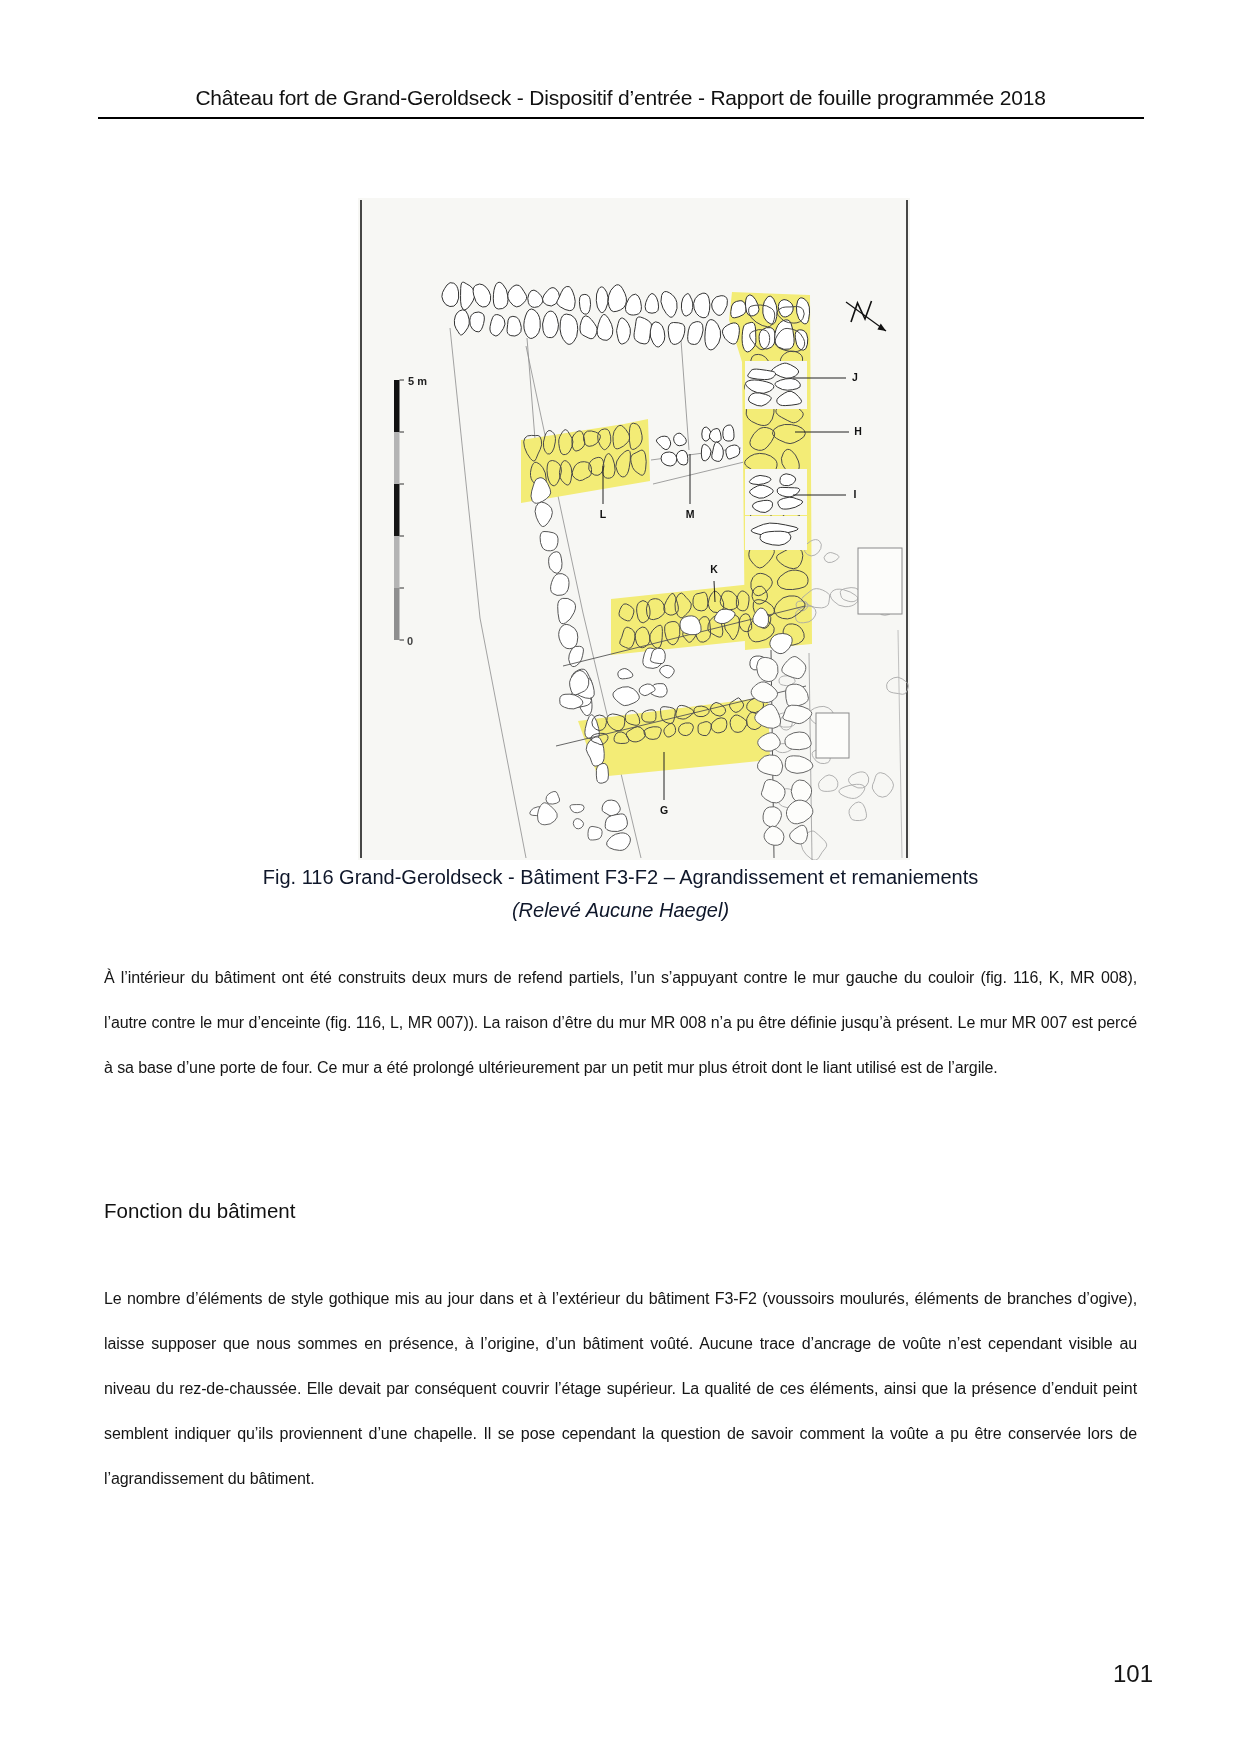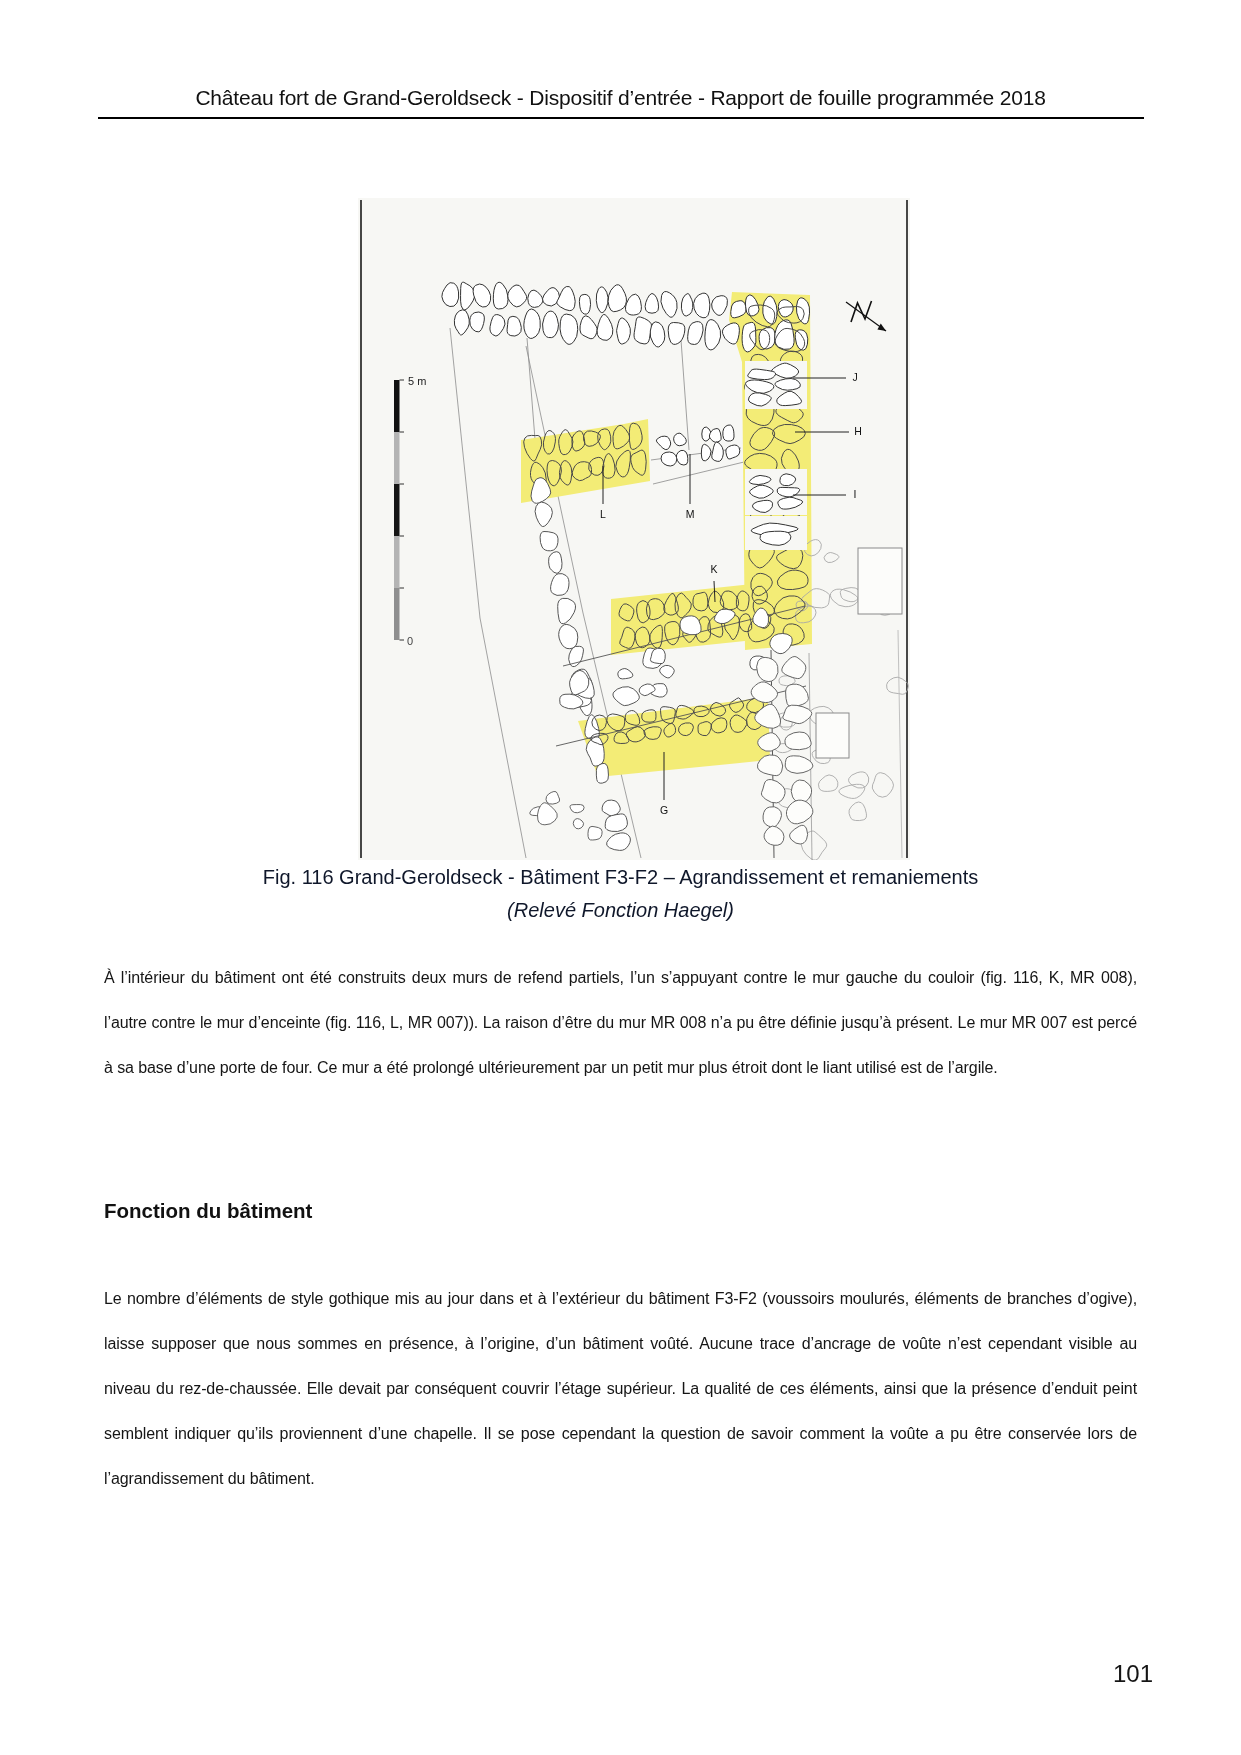--- a/index.html
+++ b/index.html
@@ -12,37 +12,38 @@
     position:absolute; top:86px; left:0; width:100%;
     text-align:center; font-size:21px; letter-spacing:-0.2px; color:#111;
   }
   .header-rule{
     position:absolute; top:117px; left:98px; width:1046px; height:0;
     border-top:2px solid #000;
   }
   .figure{
     position:absolute; left:358px; top:198px; width:552px; height:662px;
     background:#f7f7f4;
+    font-weight:bold;
   }
   .figure svg{display:block;}
   .caption{
     position:absolute; left:104px; width:1033px; text-align:center;
     font-size:20px; line-height:31px; color:#0f172a;
   }
   .caption-line1{ top:862px; }
   .caption-line2{ top:895px; font-style:italic; }
   .body-text{
     position:absolute; left:104px; width:1033px;
     font-size:16px; line-height:45px; text-align:justify;
     letter-spacing:-0.1px; color:#151515;
   }
   .p1{ top:955px; }
   .section-heading{
     position:absolute; left:104px; width:1033px; top:1188px;
-    font-size:20.5px; line-height:45px; font-weight:bold; color:#111;
+    font-size:20.5px; line-height:45px; font-weight:normal; color:#111;
   }
   .p2{ top:1276px; }
   .p3{ top:1568px; }
   .page-number{
     position:absolute; top:1660px; left:120px; width:1033px;
     text-align:right; font-size:24px; color:#151515;
   }
 </style>
 </head>
 <body>
@@ -384,21 +385,21 @@
           <text x="356" y="375" text-anchor="middle" font-size="10.5" font-family="&quot;Liberation Sans&quot;,sans-serif" fill="#111">K</text>
         </g>
         <g>
           <line x1="306" y1="554" x2="306" y2="602" stroke="#222" stroke-width="1"></line>
           <text x="306" y="616" text-anchor="middle" font-size="10.5" font-family="&quot;Liberation Sans&quot;,sans-serif" fill="#111">G</text>
         </g>
       </svg>
   </div>
 
   <div class="caption caption-line1">Fig. 116 Grand-Geroldseck - Bâtiment F3-F2 – Agrandissement et remaniements</div>
-  <div class="caption caption-line2">(Relevé Fonction Haegel)</div>
+  <div class="caption caption-line2">(Relevé Aucune Haegel)</div>
 
   <div class="body-text p1">À l’intérieur du bâtiment ont été construits deux murs de refend partiels, l’un s’appuyant contre le mur gauche du couloir (fig. 116, K, MR 008), l’autre contre le mur d’enceinte (fig. 116, L, MR 007)). La raison d’être du mur MR 008 n’a pu être définie jusqu’à présent. Le mur MR 007 est percé à sa base d’une porte de four. Ce mur a été prolongé ultérieurement par un petit mur plus étroit dont le liant utilisé est de l’argile.</div>
 
   <div class="section-heading">Fonction du bâtiment</div>
 
   <div class="body-text p2">Le nombre d’éléments de style gothique mis au jour dans et à l’extérieur du bâtiment F3-F2 (voussoirs moulurés, éléments de branches d’ogive), laisse supposer que nous sommes en présence, à l’origine, d’un bâtiment voûté. Aucune trace d’ancrage de voûte n’est cependant visible au niveau du rez-de-chaussée. Elle devait par conséquent couvrir l’étage supérieur. La qualité de ces éléments, ainsi que la présence d’enduit peint semblent indiquer qu’ils proviennent d’une chapelle. Il se pose cependant la question de savoir comment la voûte a pu être conservée lors de l’agrandissement du bâtiment.</div>
 
 
   <div class="page-number">101</div>
 

